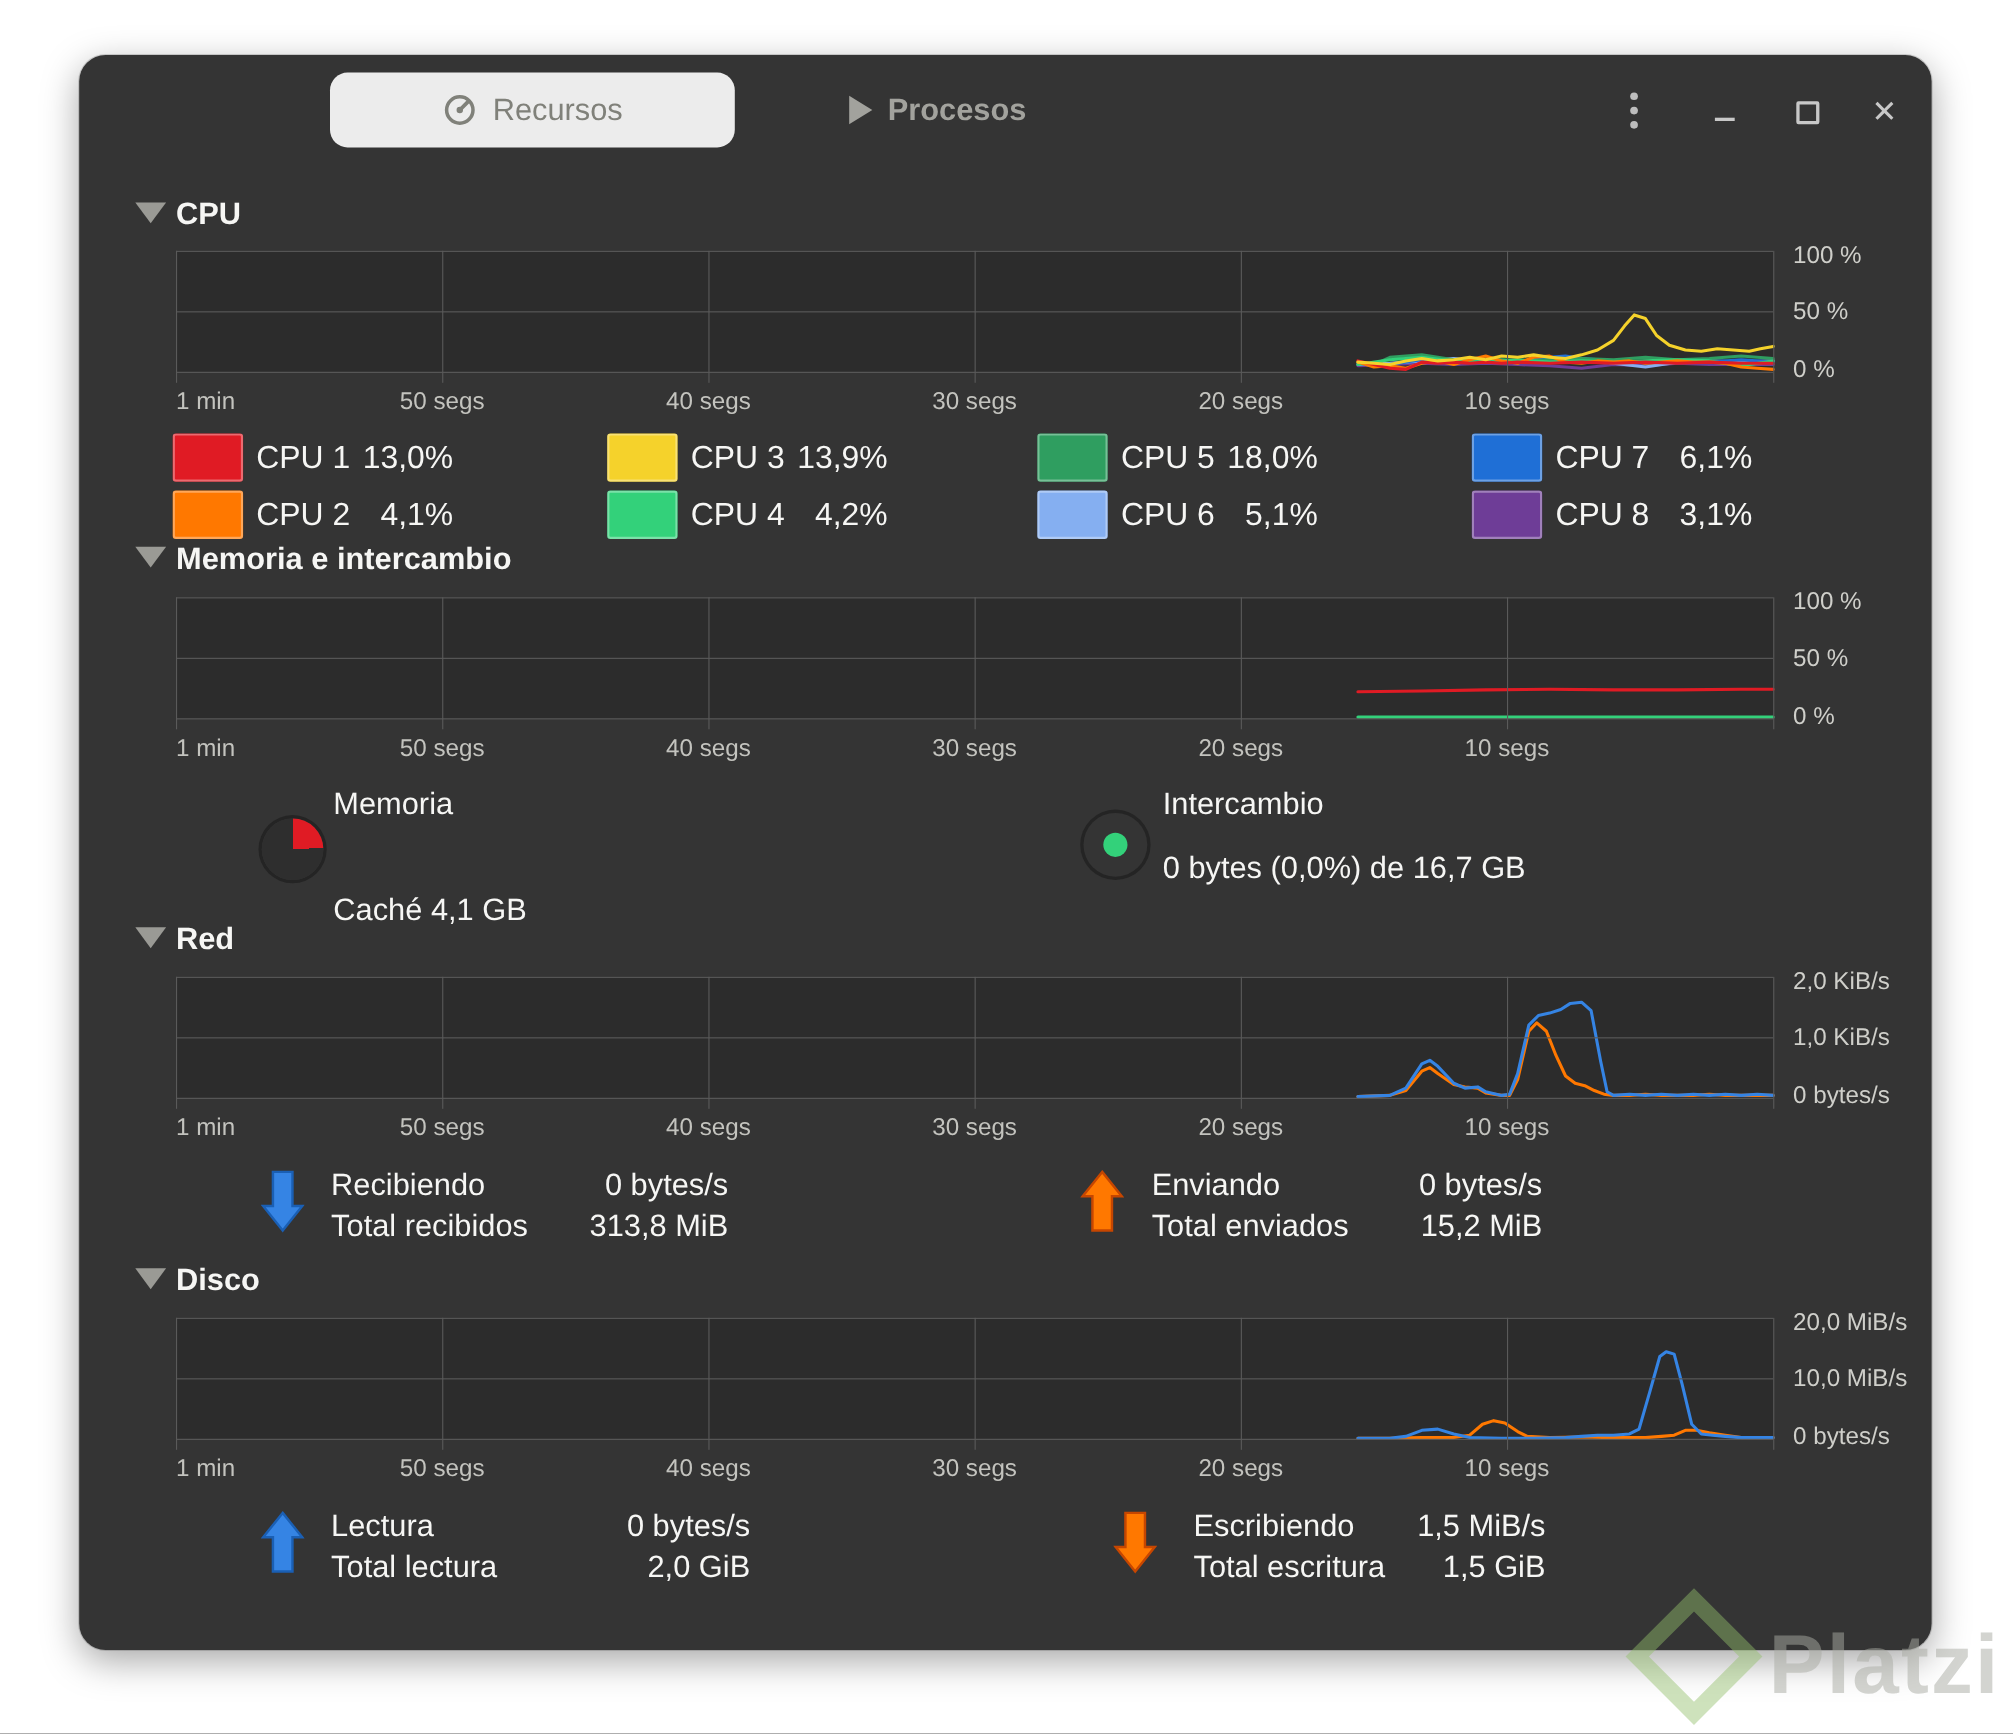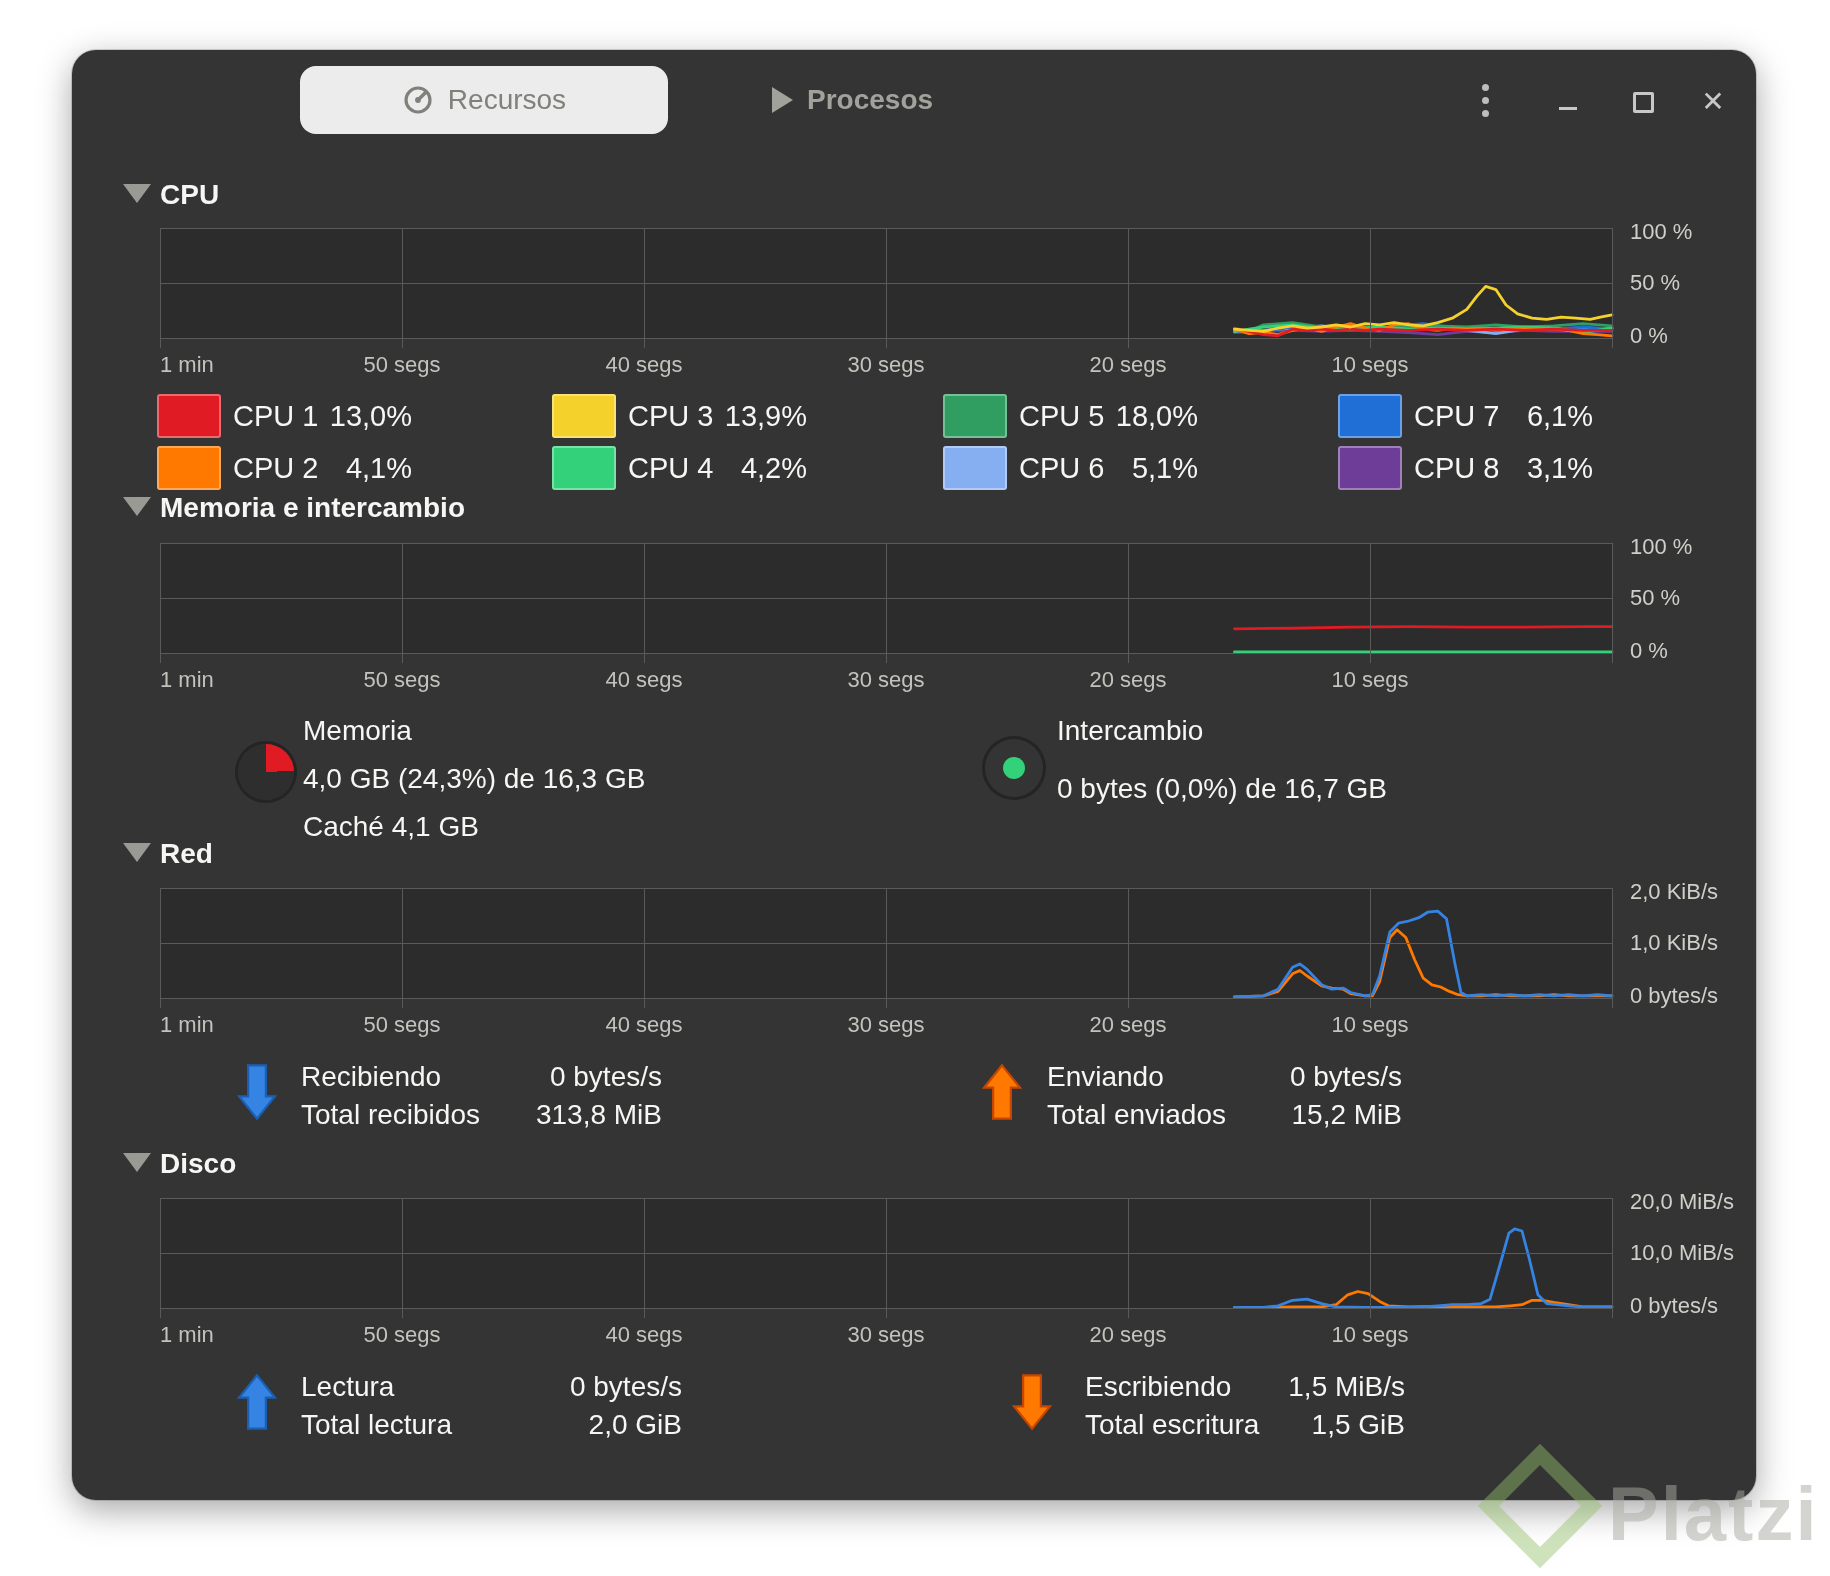--- a/index.html
+++ b/index.html
@@ -189,21 +189,20 @@
   <div class="xticks" style="top:617px">
     <span class="xt xt0">1 min</span>
     <span class="xt xt1">50 segs</span>
     <span class="xt xt2">40 segs</span>
     <span class="xt xt3">30 segs</span>
     <span class="xt xt4">20 segs</span>
     <span class="xt xt5">10 segs</span>
   </div>
   <div class="pie" style="left:166px;top:694px;background:conic-gradient(#e01b24 0deg 87.5deg, #2e2e2e 87.5deg 360deg);"></div>
   <span class="ind-text" style="left:231px;top:657px">Memoria</span>
-  <span class="ind-text" style="left:231px;top:705px">4,0 GB (24,3%) de 16,3 GB</span>
   <span class="ind-text" style="left:231px;top:753px">Caché 4,1 GB</span>
   <div class="ring" style="left:913px;top:689px">
       <i style="background:#33d17a"></i>
     </div>
   <span class="ind-text" style="left:985px;top:657px">Intercambio</span>
   <span class="ind-text" style="left:985px;top:715px">0 bytes (0,0%) de 16,7 GB</span>
 
   <div class="tri" style="top:793px"></div>
   <div class="sec-title" style="top:787px">Red</div>
   <div class="graph" style="top:838px">

